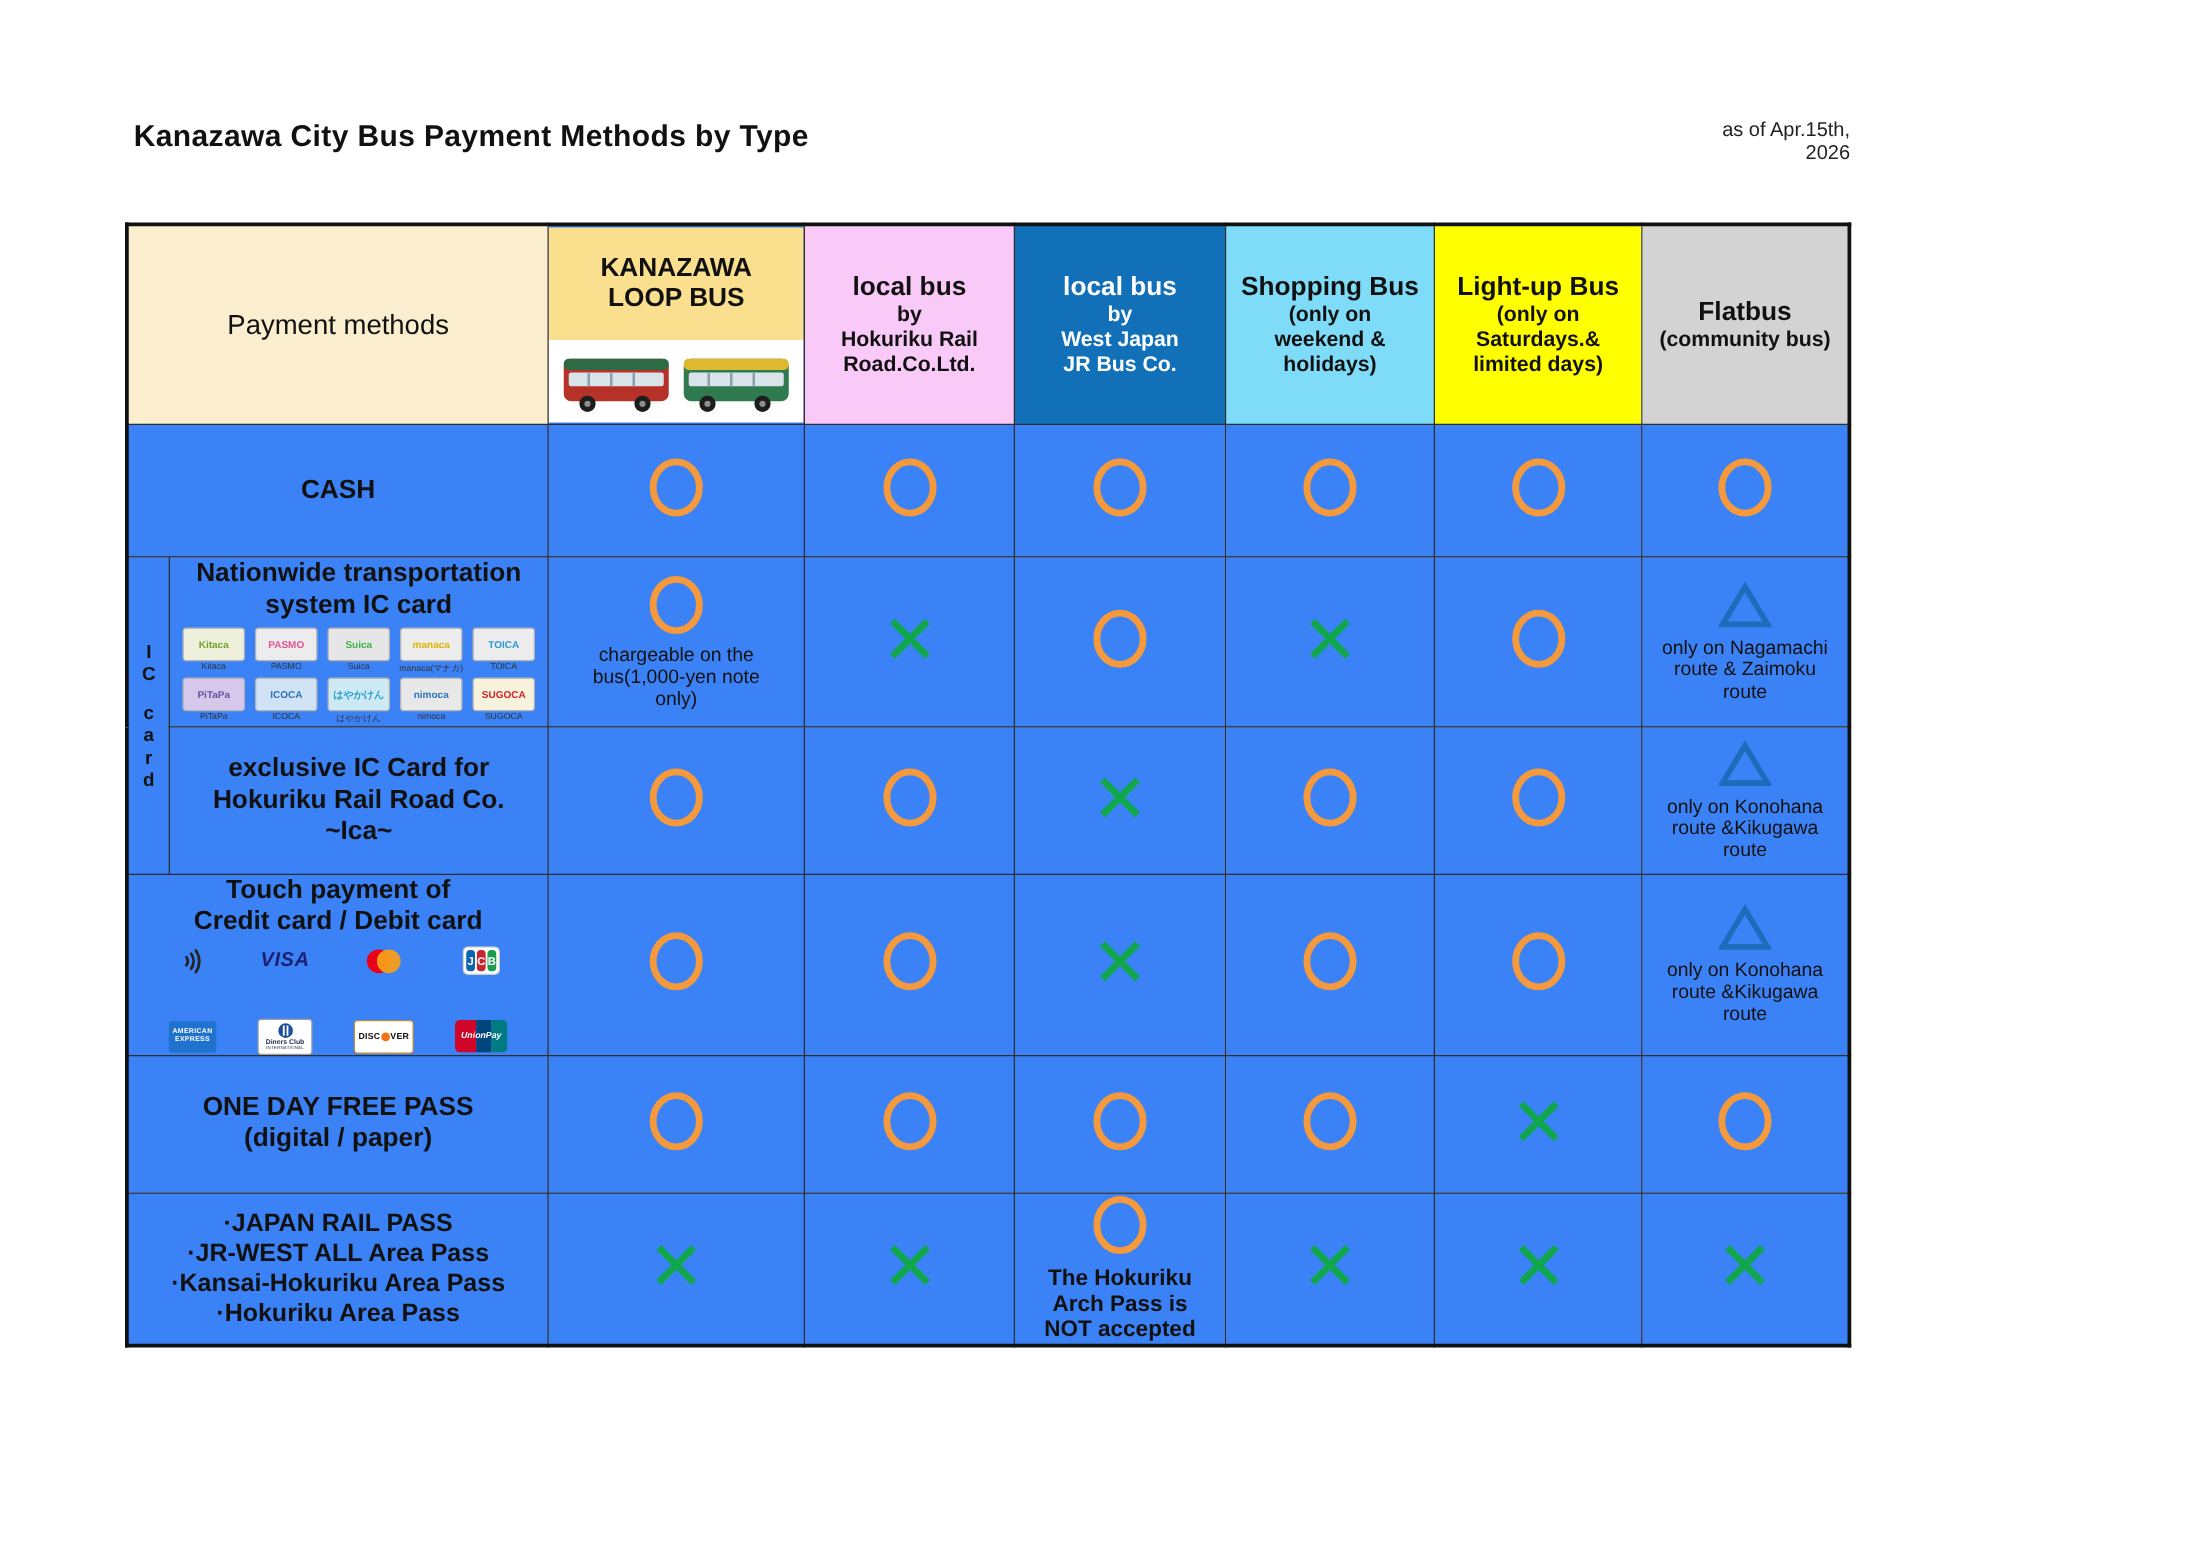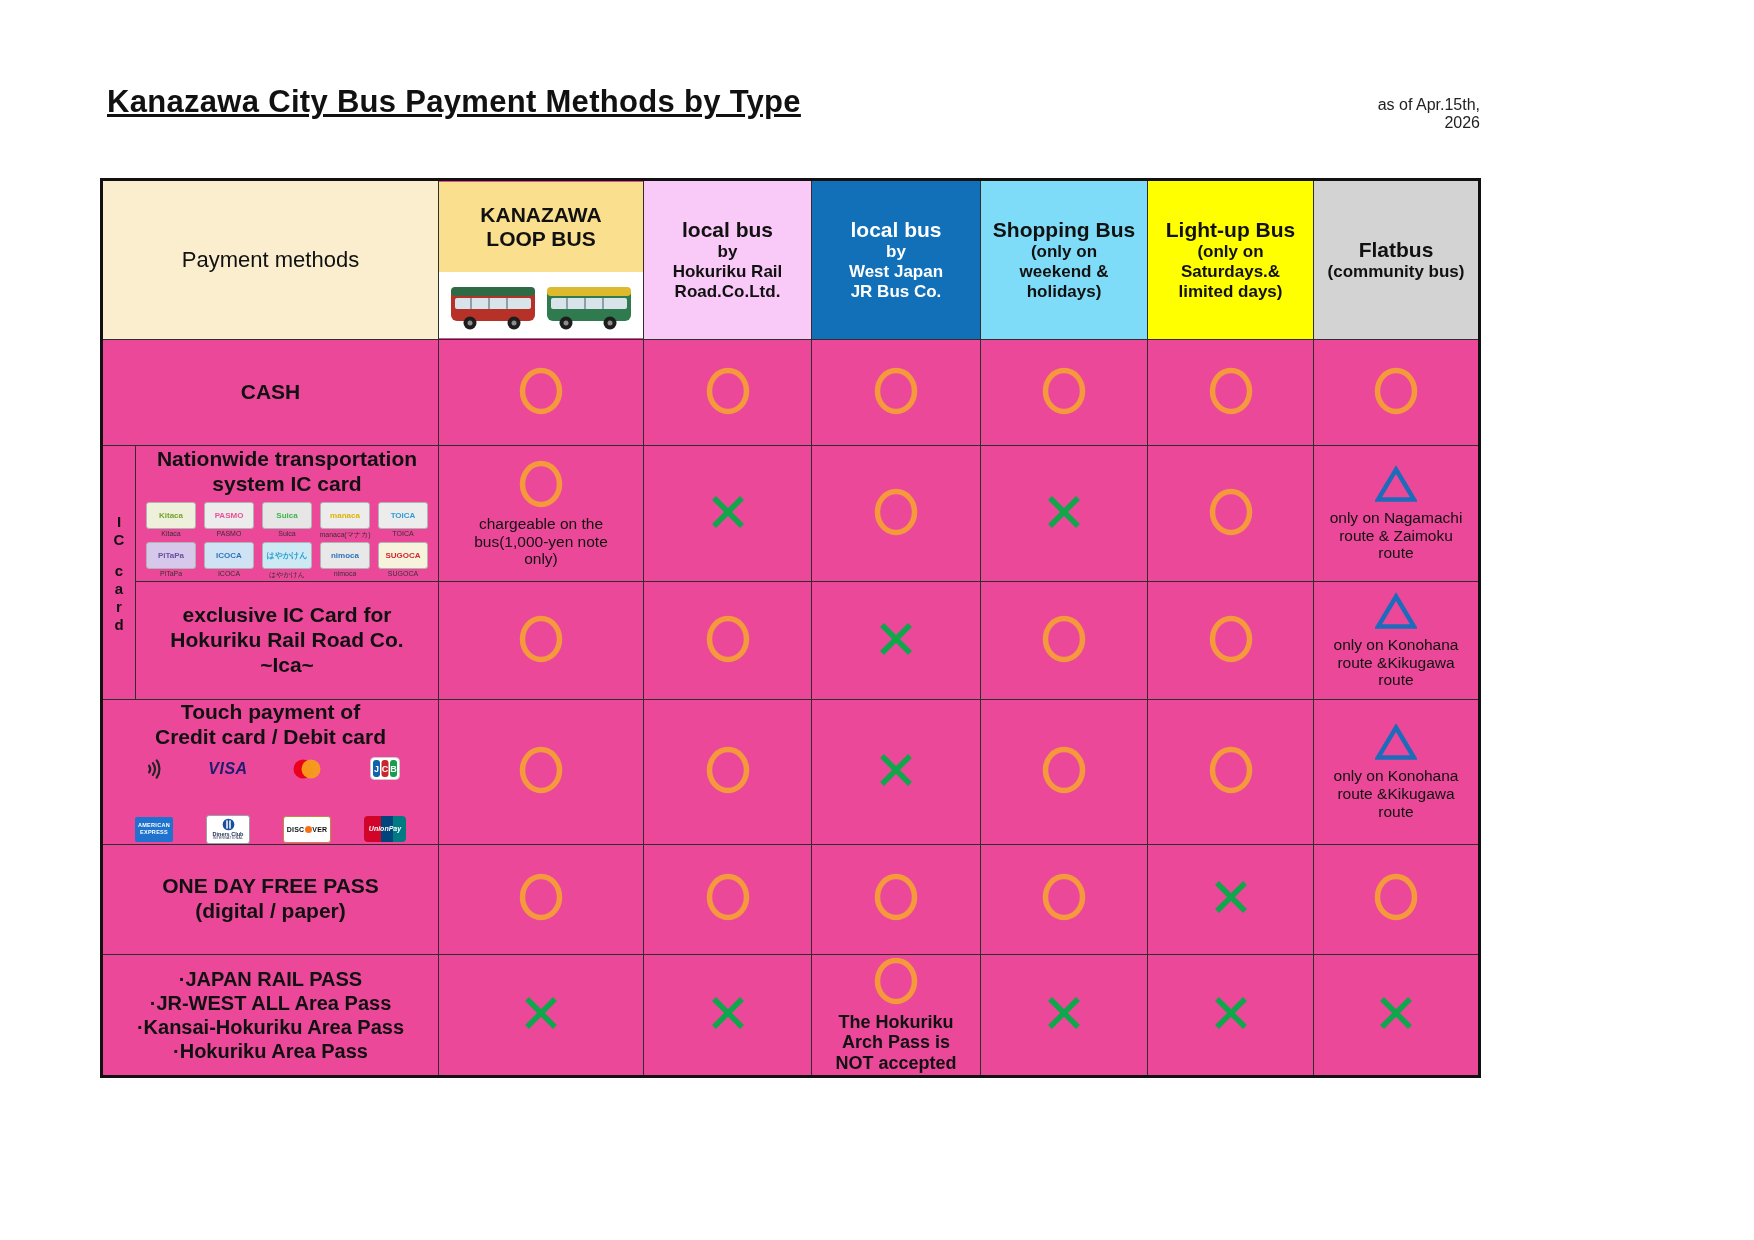--- a/index.html
+++ b/index.html
@@ -1,25 +1,25 @@
 <!DOCTYPE html>
 <html><head>
 <meta charset="utf-8">
 <style>
   html,body{margin:0;padding:0;}
   body{
     width:1754px;height:1240px;position:relative;background:#ffffff;
     font-family:"Liberation Sans", sans-serif;color:#111;
     -webkit-font-smoothing:antialiased;
   }
-  .title{position:absolute;left:107px;top:84px;font-size:31px;font-weight:800;letter-spacing:.3px;text-decoration:underline;}
+  .title{position:absolute;left:107px;top:96px;font-size:24px;font-weight:800;letter-spacing:.3px;}
   .date-note{position:absolute;left:1340px;top:96px;width:140px;text-align:right;font-size:16px;color:#222;}
 
   table.pay{position:absolute;left:100px;top:178px;border-collapse:collapse;table-layout:fixed;border:3px solid #111;}
-  .pay th,.pay td{border:1.6px solid #2e2e2e;padding:0;text-align:center;vertical-align:middle;background:#ec4899;}
+  .pay th,.pay td{border:1.6px solid #2e2e2e;padding:0;text-align:center;vertical-align:middle;background:#3b82f6;}
 
   tr.hrow th{height:158px;overflow:hidden;}
   .hlines{display:flex;flex-direction:column;justify-content:center;align-items:center;height:156px;line-height:1.18;}
   .hline{font-size:21px;font-weight:700;}
   .hline.sub{font-size:17px;font-weight:700;}
   .corner span{font-size:22px;font-weight:400;}
 
   .loopcell{vertical-align:top;}
   .loop-top{height:90px;display:flex;flex-direction:column;justify-content:center;align-items:center;line-height:1.15;}
   .loop-bot{height:66px;background:#fff;display:flex;align-items:center;justify-content:center;}

